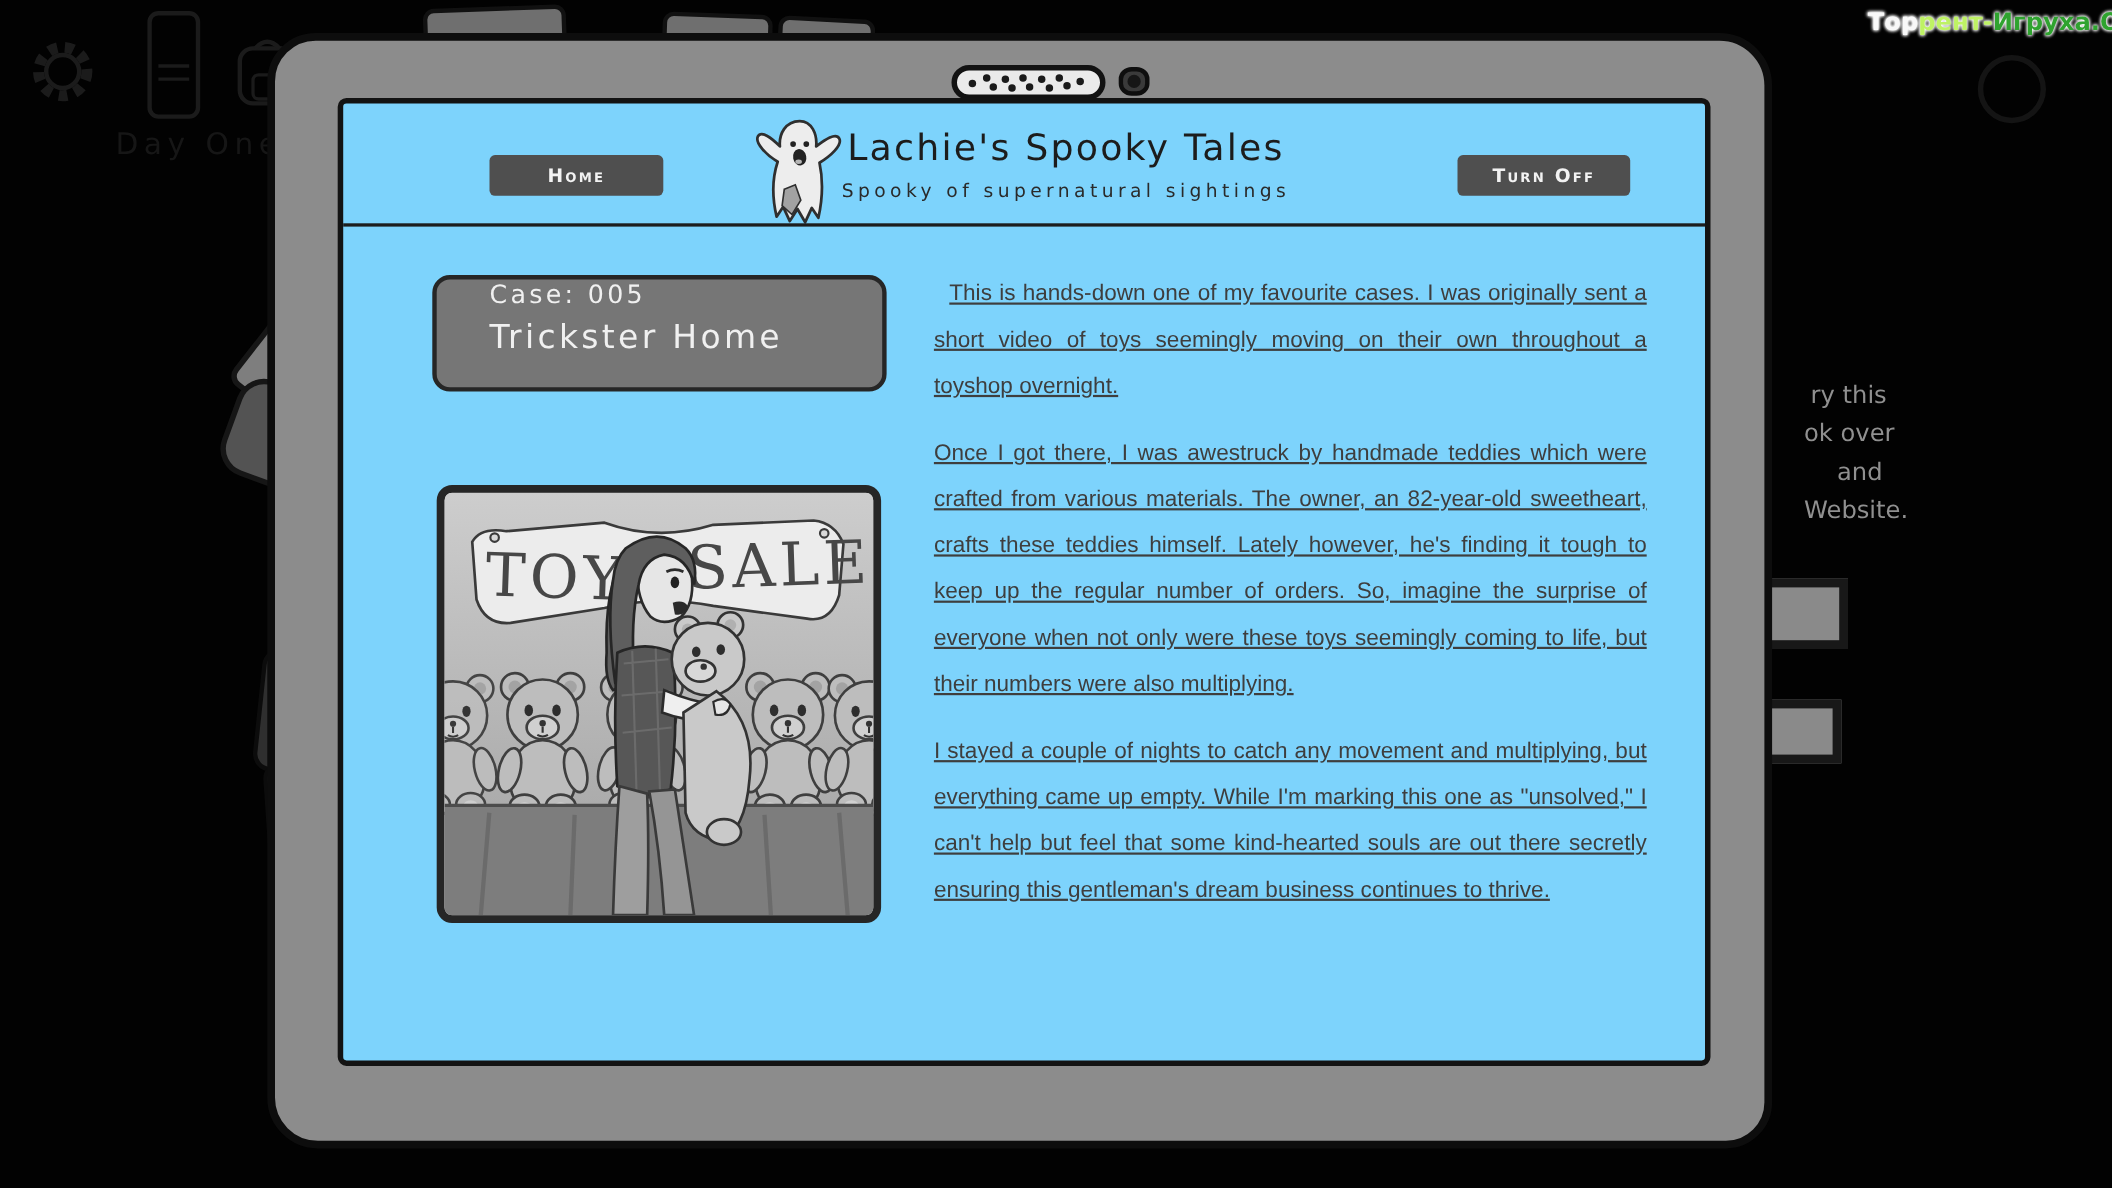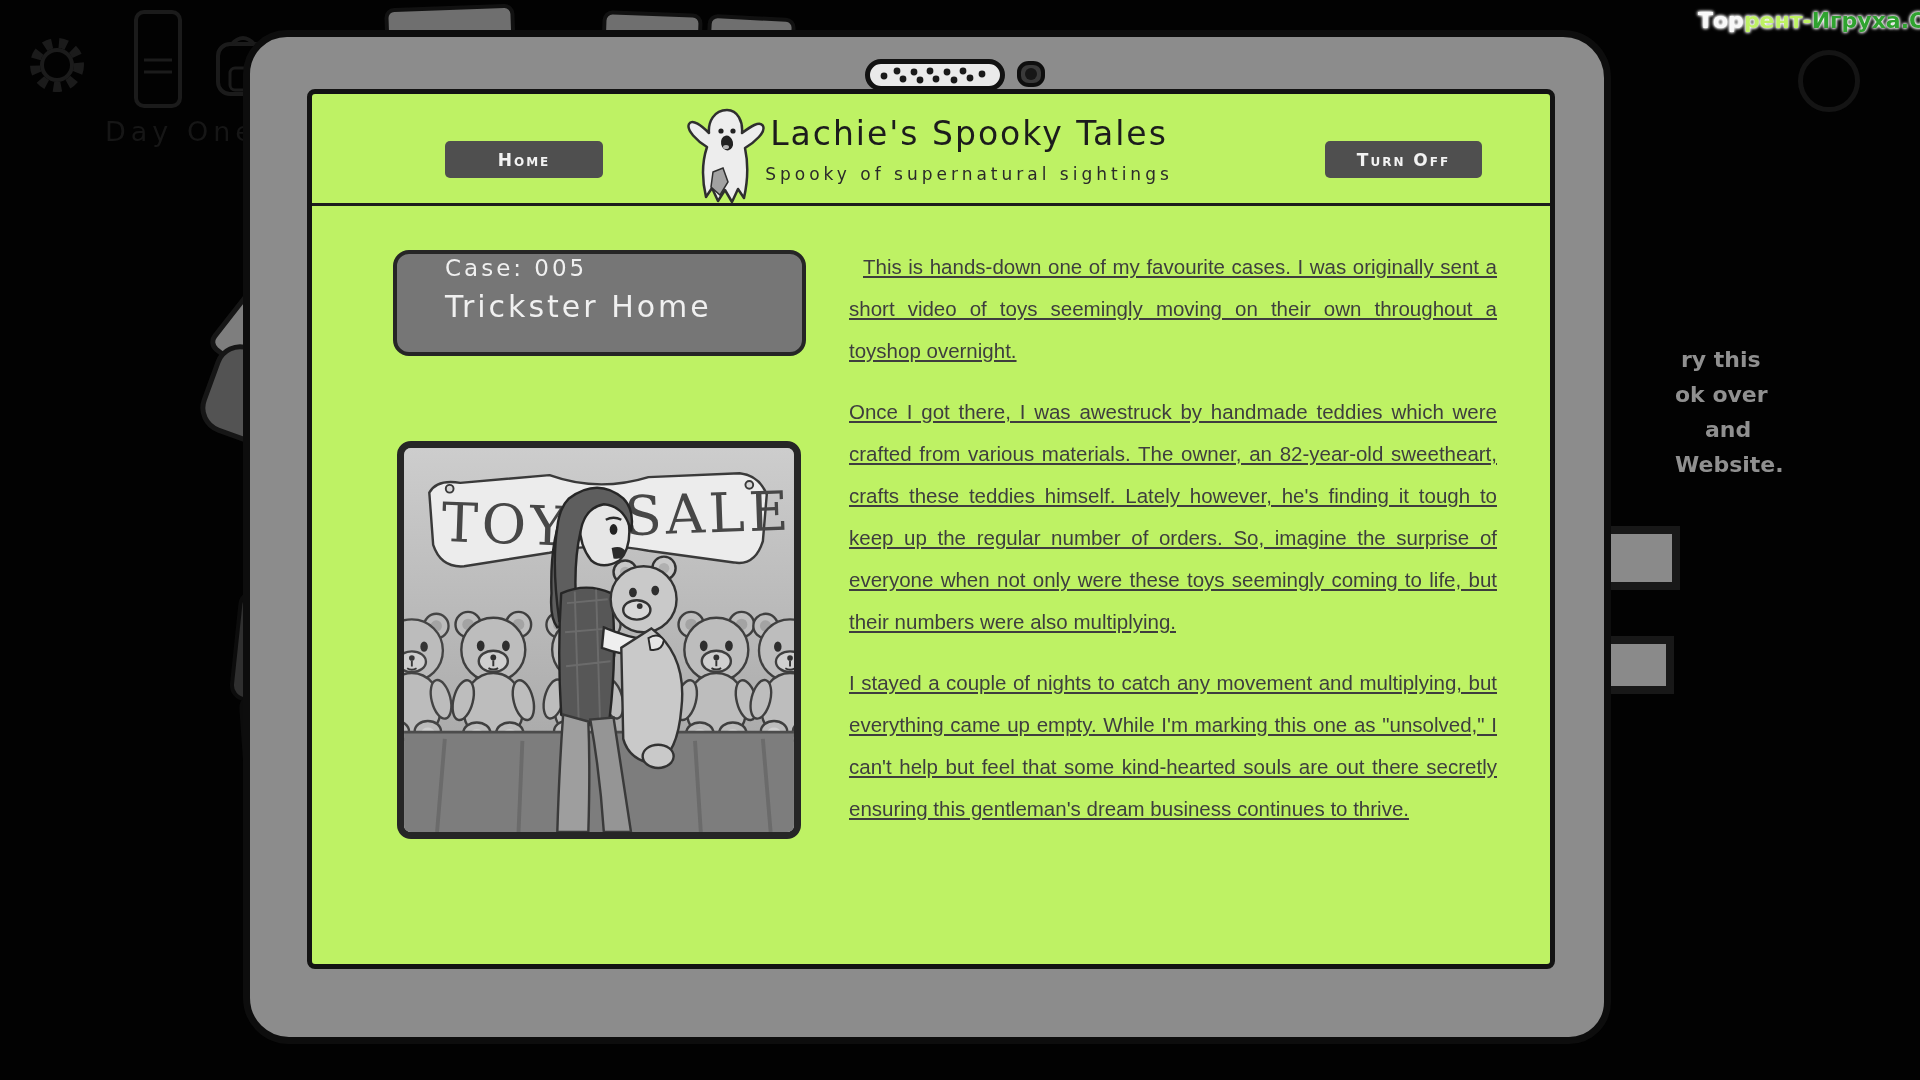--- a/index.html
+++ b/index.html
@@ -3,22 +3,22 @@
 <meta charset="utf-8">
 <style>
   html,body{margin:0;padding:0;background:#000;}
   .stage{position:relative;width:1920px;height:1080px;background:#020202;overflow:hidden;
          font-family:"Liberation Sans",sans-serif;}
 
   
   .bg-icon{position:absolute;z-index:0;}
   .day-one{position:absolute;left:105px;top:116px;z-index:0;color:#161616;
            font-size:27px;letter-spacing:5px;font-family:"DejaVu Sans",sans-serif;}
-  .chalk-note{position:absolute;left:1675px;top:342px;width:210px;z-index:1;color:#909090;
-              font-size:22px;line-height:35px;font-family:"DejaVu Sans",sans-serif;font-weight:bold;}
+  .chalk-note{position:absolute;left:1640px;top:342px;width:210px;z-index:1;color:#909090;
+              font-size:22px;line-height:35px;font-family:"DejaVu Sans",sans-serif;}
   .chalk-note .l1{margin-left:6px}.chalk-note .l2{margin-left:0px}
   .chalk-note .l3{margin-left:30px}.chalk-note .l4{margin-left:0px}
   .faint-circle{position:absolute;left:1798px;top:50px;width:52px;height:52px;z-index:0;
                 border:5px solid #141414;border-radius:50%;}
   .bg-tab{position:absolute;z-index:1;background:#6f6f6f;border:4px solid #111;
           border-radius:10px;}
   .tab1{left:385px;top:6px;width:122px;height:42px;transform:rotate(-2deg);}
   .tab2{left:602px;top:12px;width:92px;height:38px;transform:rotate(2deg);}
   .tab3{left:707px;top:16px;width:80px;height:36px;transform:rotate(3deg);}
   .clamp{position:absolute;left:200px;top:288px;width:140px;height:180px;z-index:1;}
@@ -49,21 +49,21 @@
           border-radius:44px 48px 42px 46px;}
   .speaker{position:absolute;left:615px;top:22px;width:140px;height:32px;box-sizing:border-box;
            background:#eaeaea;border:5px solid #121212;border-radius:16px;overflow:hidden;}
   .camera{position:absolute;left:767px;top:24px;width:28px;height:26px;box-sizing:border-box;
           background:#3a3a3a;border:4px solid #0e0e0e;border-radius:42%;}
   .camera::after{content:"";position:absolute;left:4px;top:3px;width:12px;height:12px;
                  background:#161616;border-radius:50%;}
 
   
   .screen{position:absolute;left:57px;top:52px;width:1248px;height:880px;box-sizing:border-box;
-          background:#bef264;border:5px solid #131313;border-radius:8px;}
+          background:#7dd3fc;border:5px solid #131313;border-radius:8px;}
   .hand{font-family:"DejaVu Sans",sans-serif;}
   .btn{position:absolute;background:#4f4f4f;border-radius:5px;color:#f2f2f2;display:flex;
        align-items:center;justify-content:center;font-variant:small-caps;letter-spacing:2px;
        font-size:17px;font-weight:600;font-family:"DejaVu Sans",sans-serif;cursor:pointer;}
   .home-btn{left:133px;top:47px;width:158px;height:37px;}
   .turnoff-btn{left:1013px;top:47px;width:157px;height:37px;}
   .ghost{position:absolute;left:370px;top:8px;width:90px;height:102px;}
   .site-title{position:absolute;left:447px;top:20px;width:420px;text-align:center;
               font-size:33px;color:#1c1c1c;letter-spacing:2px;}
   .site-subtitle{position:absolute;left:437px;top:70px;width:440px;text-align:center;

